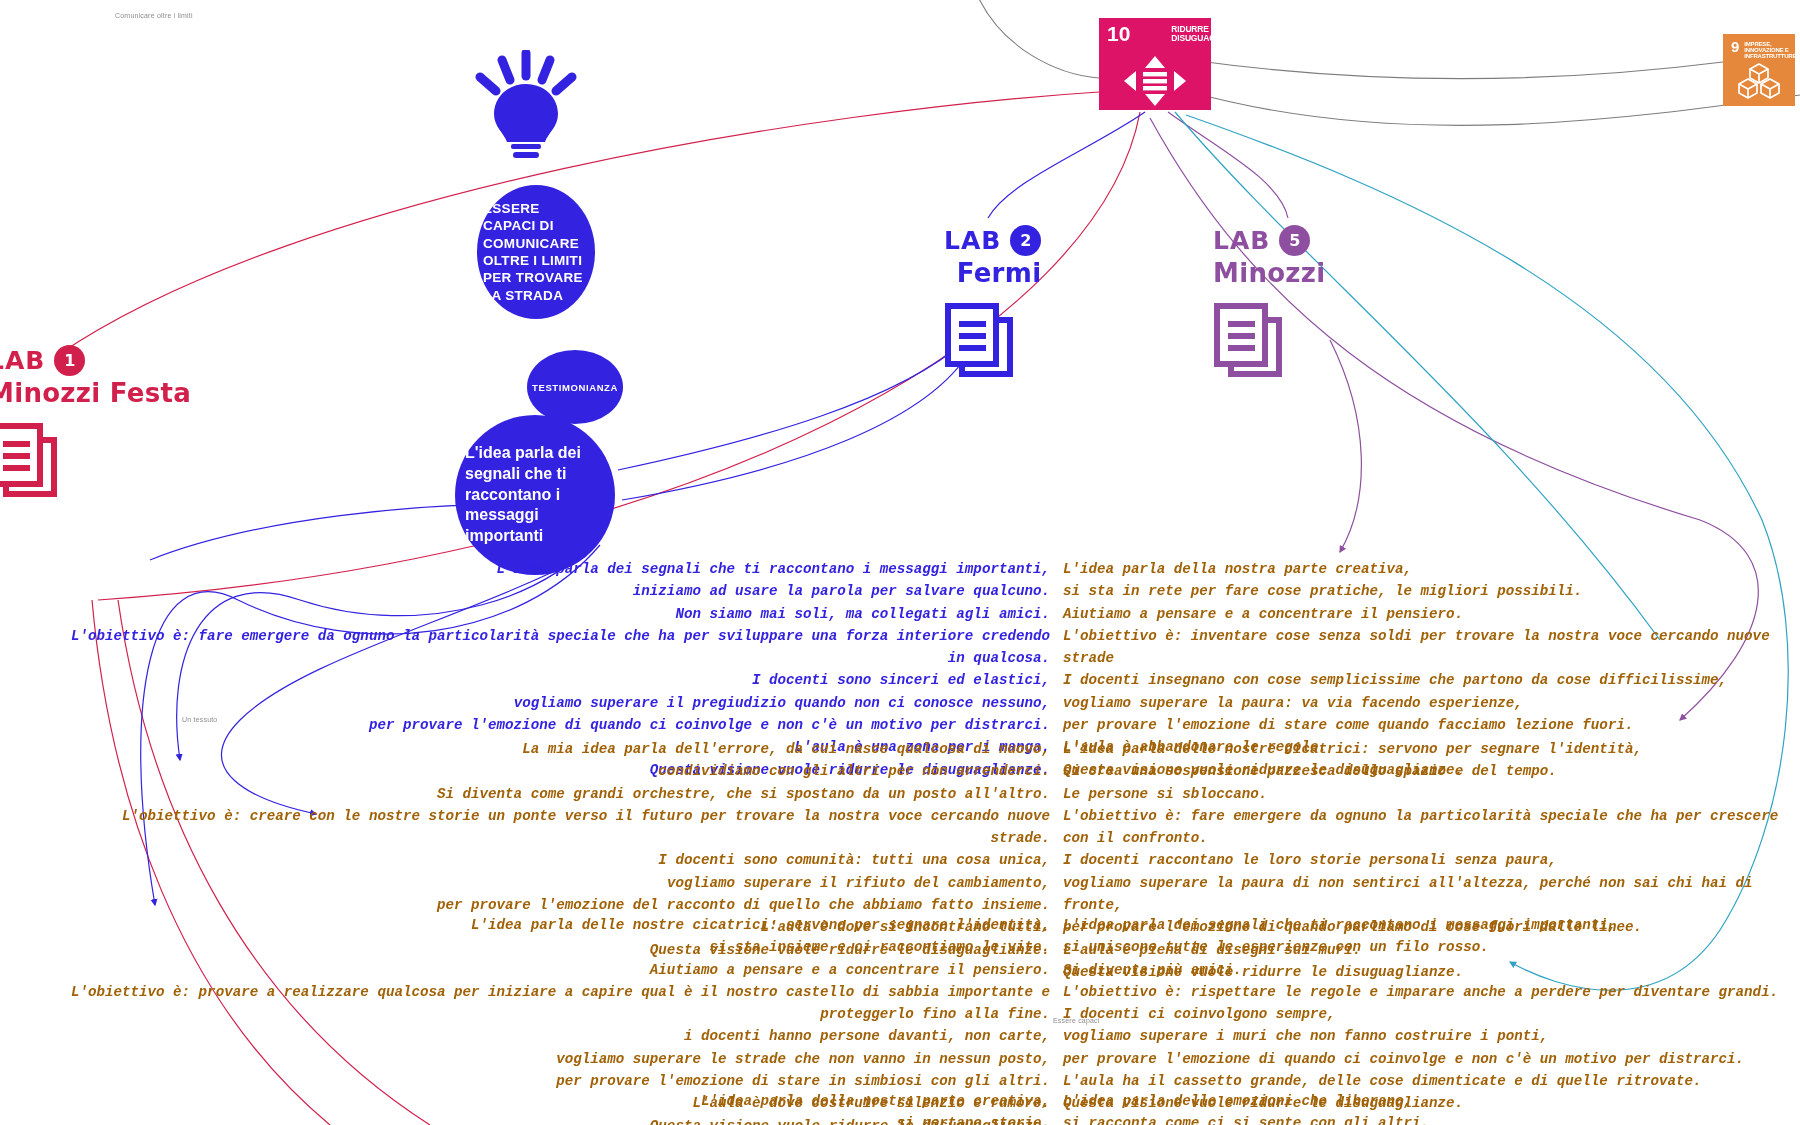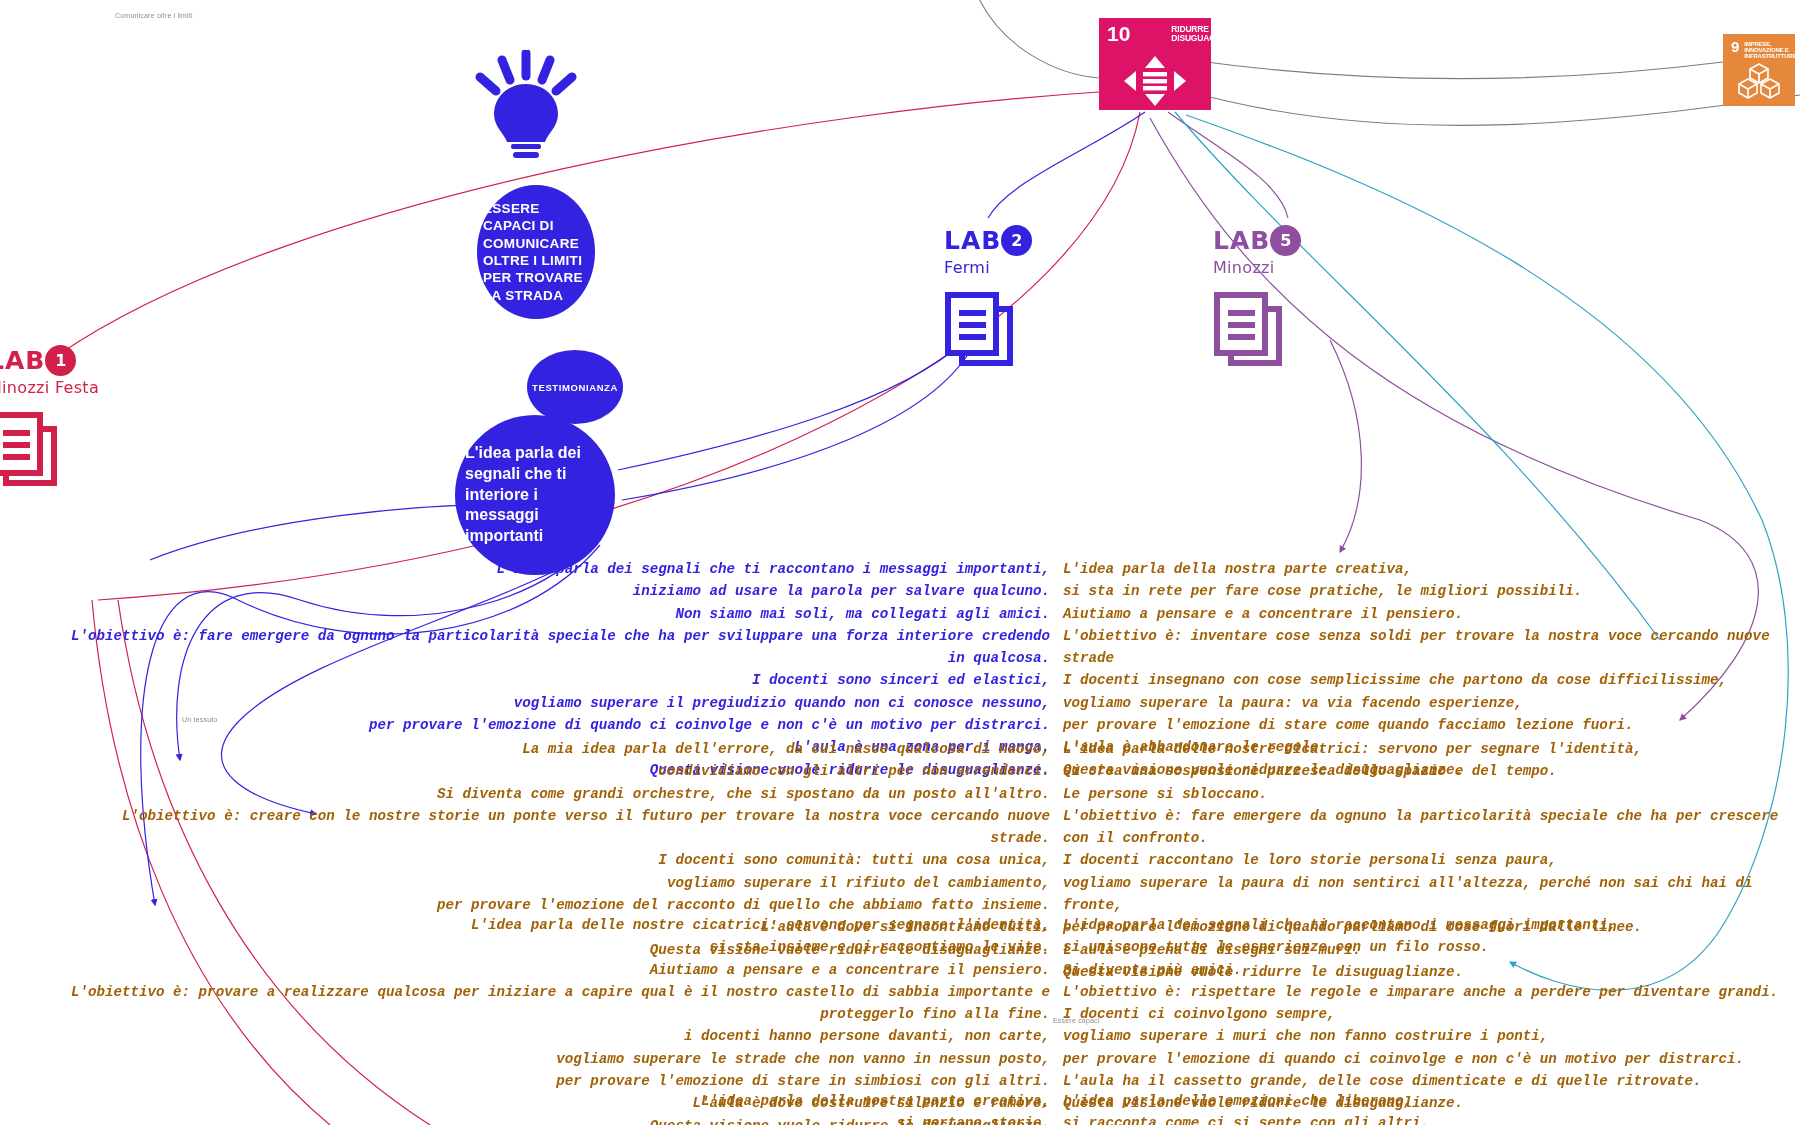--- a/index.html
+++ b/index.html
@@ -70,34 +70,35 @@
     left:489px;top:350px;width:96px;height:74px;
     font-size:9.5px;font-weight:bold;letter-spacing:.6px;text-transform:uppercase;margin-left:38px;
   }
   #circ-bot{
     left:455px;top:415px;width:160px;height:160px;
     font-size:16px;font-weight:bold;line-height:1.3;padding:0 10px;
   }
 
   
   .lab{position:absolute;}
-  .lab .lab-row{display:flex;align-items:center;gap:0;}
+  .lab .lab-row{display:flex;align-items:center;gap:9px;}
   .lab .lab-word{
     font-size:25px;font-weight:bold;letter-spacing:1px;
     font-family:"DejaVu Sans",sans-serif;
   }
   .lab .lab-badge{
     width:31px;height:31px;border-radius:50%;
     display:flex;align-items:center;justify-content:center;
     color:#fff;font-size:16px;font-weight:bold;
     font-family:"DejaVu Sans",sans-serif;
   }
   .lab .lab-name{
-    font-size:16px;font-weight:normal;margin-top:2px;letter-spacing:.3px;
+    font-size:26px;font-weight:bold;margin-top:2px;letter-spacing:.3px;
     font-family:"DejaVu Sans",sans-serif;
+    text-align:right;
   }
   .lab .lab-doc{margin-top:12px;}
 
   #lab1{left:-12px;top:345px;color:#D2204C;}
   #lab1 .lab-badge{background:#D2204C;}
   #lab2{left:944px;top:225px;color:#3322E0;}
   #lab2 .lab-badge{background:#3322E0;}
   #lab5{left:1213px;top:225px;color:#8E4FA0;}
   #lab5 .lab-badge{background:#8E4FA0;}
 
@@ -219,21 +220,21 @@
         <line x1="106" y1="27" x2="90" y2="41"></line>
       </g>
       <path d="M60 34 C79 34 92 48 92 64 C92 77 82 83 79 92 L41 92 C38 83 28 77 28 64 C28 48 41 34 60 34 Z" fill="#3322E0"></path>
       <rect x="45" y="94" width="30" height="5" rx="2" fill="#3322E0"></rect>
       <rect x="47" y="102" width="26" height="6" rx="3" fill="#3322E0"></rect>
     </svg>
   </div>
 
   <div class="circ" id="circ-top">ESSERE CAPACI DI COMUNICARE OLTRE I LIMITI PER TROVARE LA STRADA</div>
   <div class="circ" id="circ-mid">TESTIMONIANZA</div>
-  <div class="circ" id="circ-bot">L'idea parla dei segnali che ti interiore i messaggi importanti</div>
+  <div class="circ" id="circ-bot">L'idea parla dei segnali che ti raccontano i messaggi importanti</div>
 
   <div class="lab" id="lab1">
     <div class="lab-row">
       <span class="lab-word">LAB</span>
       <span class="lab-badge">1</span>
     </div>
     <div class="lab-name">Minozzi Festa</div>
     <div class="lab-doc">
       <svg width="72" height="80" viewBox="0 0 72 80" fill="none" stroke="#D2204C" stroke-width="6">
         <rect x="18" y="20" width="48" height="54"></rect>

